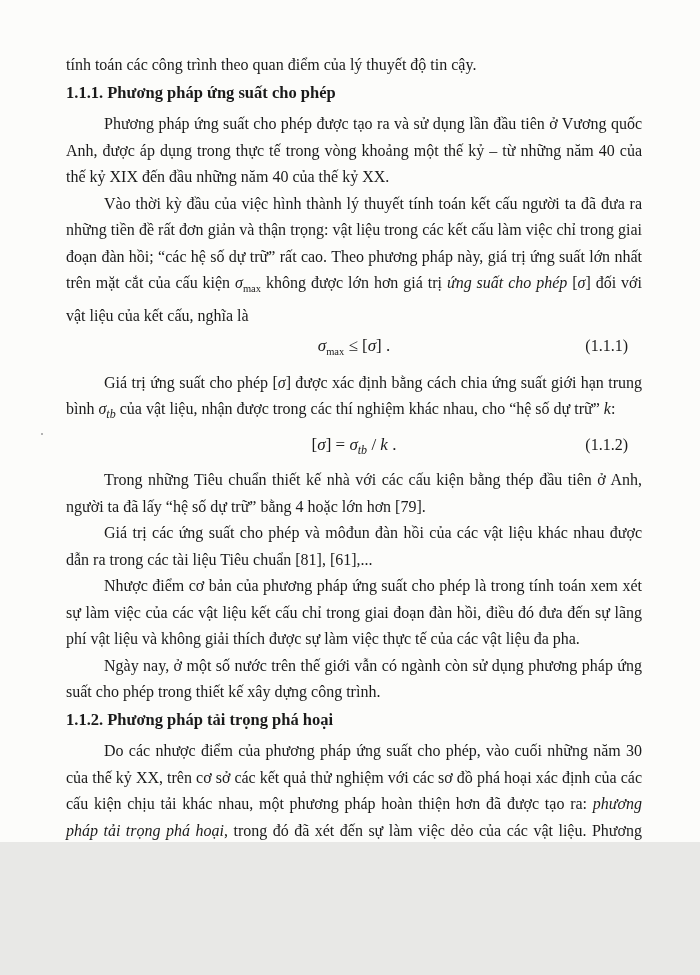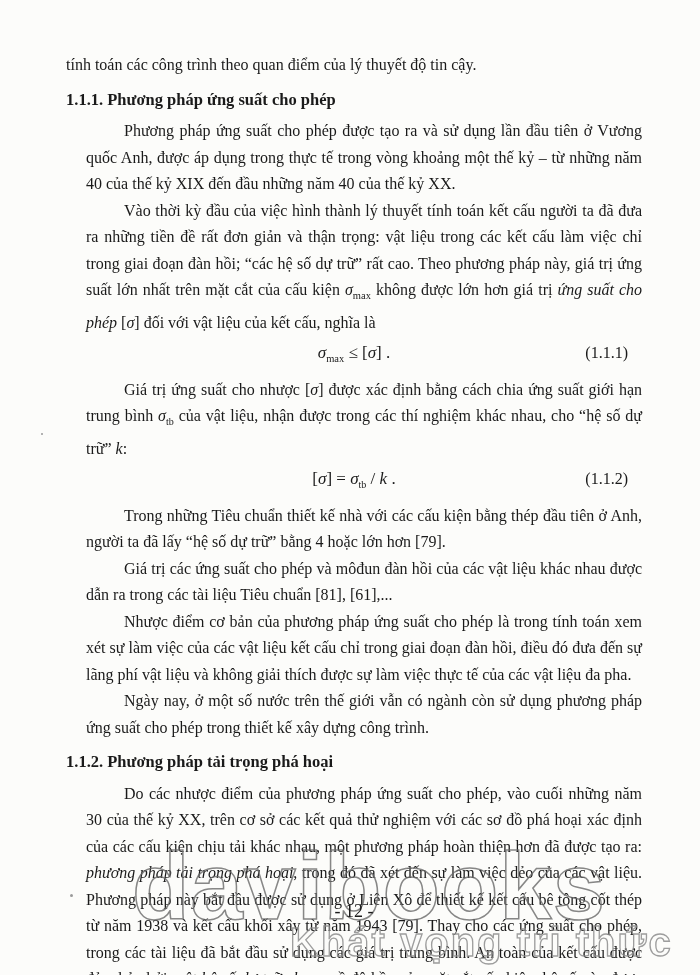--- a/index.html
+++ b/index.html
@@ -1,52 +1,52 @@
 <!DOCTYPE html>
 <html><head>
 <meta charset="utf-8">
 <style>
   html,body { margin:0; padding:0; background:#e8e8e6; }
   .page {
     position:relative;
-    width:700px; height:975px;
+    width:700px; height:842px;
     margin:0 auto;
     background:#fcfcfa;
     overflow:hidden;
     font-family:"Liberation Serif", serif;
     color:#1a1a1a;
   }
   .text-col {
     position:absolute;
     left:66px; top:52px; width:576px;
     text-align:justify;
     font-size:16px;
     line-height:26.5px;
   }
   .blk { margin:0; }
   .blk.cont  { text-indent:0; }
-  .blk.para  { text-indent:38px;margin-left:20px; }
+  .blk.para  { text-indent:38px; }
   .blk.heading {
     font-weight:bold;
     text-align:left;
     font-size:16.5px;
-    margin:8px 0 5px 0;
+    margin:1px 0 5px 0;
     text-indent:0;
   }
   .blk.formula {
     position:relative;
     text-align:center;
     margin:4px 14px;
     font-size:17px;
     text-indent:0;
   }
   .f-num { position:absolute; right:0; top:0; font-size:16px;text-align:center; }
   .i    { font-style:italic; }
   .sub  { font-size:10.5px; vertical-align:-4px; letter-spacing:0; }
-  .subi { font-size:10px; vertical-align:-4px; }
+  .subi { font-size:12px; vertical-align:-4px; font-style:italic; }
 
   .wm-title {
     position:absolute;
     left:132px; top:840px;
     z-index:2;
     font-family:"Liberation Sans", sans-serif;
     font-weight:bold;
     font-size:94px;
     letter-spacing:1px;
     line-height:1;
@@ -85,21 +85,21 @@
 </head>
 <body>
 
 <div class="page">
   <div class="text-col">
       <div class="blk cont"><span><span>tính toán các công trình theo quan điểm của lý thuyết độ tin cậy.</span></span></div>
       <div class="blk heading"><span><span>1.1.1. Phương pháp ứng suất cho phép</span></span></div>
       <div class="blk para"><span><span>Phương pháp ứng suất cho phép được tạo ra và sử dụng lần đầu tiên ở Vương quốc Anh, được áp dụng trong thực tế trong vòng khoảng một thế kỷ – từ những năm 40 của thế kỷ XIX đến đầu những năm 40 của thế kỷ XX.</span></span></div>
       <div class="blk para"><span><span>Vào thời kỳ đầu của việc hình thành lý thuyết tính toán kết cấu người ta đã đưa ra những tiền đề rất đơn giản và thận trọng: vật liệu trong các kết cấu làm việc chỉ trong giai đoạn đàn hồi; “các hệ số dự trữ” rất cao. Theo phương pháp này, giá trị ứng suất lớn nhất trên mặt cắt của cấu kiện </span><span class="i">σ</span><span class="sub">max</span><span> không được lớn hơn giá trị </span><span class="i">ứng suất cho phép</span><span> [</span><span class="i">σ</span><span>] đối với vật liệu của kết cấu, nghĩa là</span></span></div>
       <div class="blk formula"><span><span class="i">σ</span><span class="sub">max</span><span> ≤ [</span><span class="i">σ</span><span>] .</span></span><span class="f-num">(1.1.1)</span></div>
-      <div class="blk para"><span><span>Giá trị ứng suất cho nhược [</span><span class="i">σ</span><span>] được xác định bằng cách chia ứng suất giới hạn trung bình </span><span class="i">σ</span><span class="subi">tb</span><span> của vật liệu, nhận được trong các thí nghiệm khác nhau, cho “hệ số dự trữ” </span><span class="i">k</span><span>:</span></span></div>
+      <div class="blk para"><span><span>Giá trị ứng suất cho phép [</span><span class="i">σ</span><span>] được xác định bằng cách chia ứng suất giới hạn trung bình </span><span class="i">σ</span><span class="subi">tb</span><span> của vật liệu, nhận được trong các thí nghiệm khác nhau, cho “hệ số dự trữ” </span><span class="i">k</span><span>:</span></span></div>
       <div class="blk formula"><span><span>[</span><span class="i">σ</span><span>] = </span><span class="i">σ</span><span class="subi">tb</span><span> / </span><span class="i">k</span><span> .</span></span><span class="f-num">(1.1.2)</span></div>
       <div class="blk para"><span><span>Trong những Tiêu chuẩn thiết kế nhà với các cấu kiện bằng thép đầu tiên ở Anh, người ta đã lấy “hệ số dự trữ” bằng 4 hoặc lớn hơn [79].</span></span></div>
       <div class="blk para"><span><span>Giá trị các ứng suất cho phép và môđun đàn hồi của các vật liệu khác nhau được dẫn ra trong các tài liệu Tiêu chuẩn [81], [61],...</span></span></div>
       <div class="blk para"><span><span>Nhược điểm cơ bản của phương pháp ứng suất cho phép là trong tính toán xem xét sự làm việc của các vật liệu kết cấu chỉ trong giai đoạn đàn hồi, điều đó đưa đến sự lãng phí vật liệu và không giải thích được sự làm việc thực tế của các vật liệu đa pha.</span></span></div>
       <div class="blk para"><span><span>Ngày nay, ở một số nước trên thế giới vẫn có ngành còn sử dụng phương pháp ứng suất cho phép trong thiết kế xây dựng công trình.</span></span></div>
       <div class="blk heading"><span><span>1.1.2. Phương pháp tải trọng phá hoại</span></span></div>
       <div class="blk para"><span><span>Do các nhược điểm của phương pháp ứng suất cho phép, vào cuối những năm 30 của thế kỷ XX, trên cơ sở các kết quả thử nghiệm với các sơ đồ phá hoại xác định của các cấu kiện chịu tải khác nhau, một phương pháp hoàn thiện hơn đã được tạo ra: </span><span class="i">phương pháp tải trọng phá hoại</span><span>, trong đó đã xét đến sự làm việc dẻo của các vật liệu. Phương pháp này bắt đầu được sử dụng ở Liên Xô để thiết kế kết cấu bê tông cốt thép từ năm 1938 và kết cấu khối xây từ năm 1943 [79]. Thay cho các ứng suất cho phép, trong các tài liệu đã bắt đầu sử dụng các giá trị trung bình. An toàn của kết cấu được đảm bảo bởi </span><span class="i">một hệ số dự trữ chung</span><span> về độ bền của mặt cắt cấu kiện, hệ số này được lấy tuỳ thuộc quan hệ tương hỗ giữa các tải trọng. Phương pháp tải trọng phá hoại đòi hỏi phải tuân thủ điều kiện sau:</span></span></div>
     </div>
 
   <div class="wm-title">davibooks</div>

